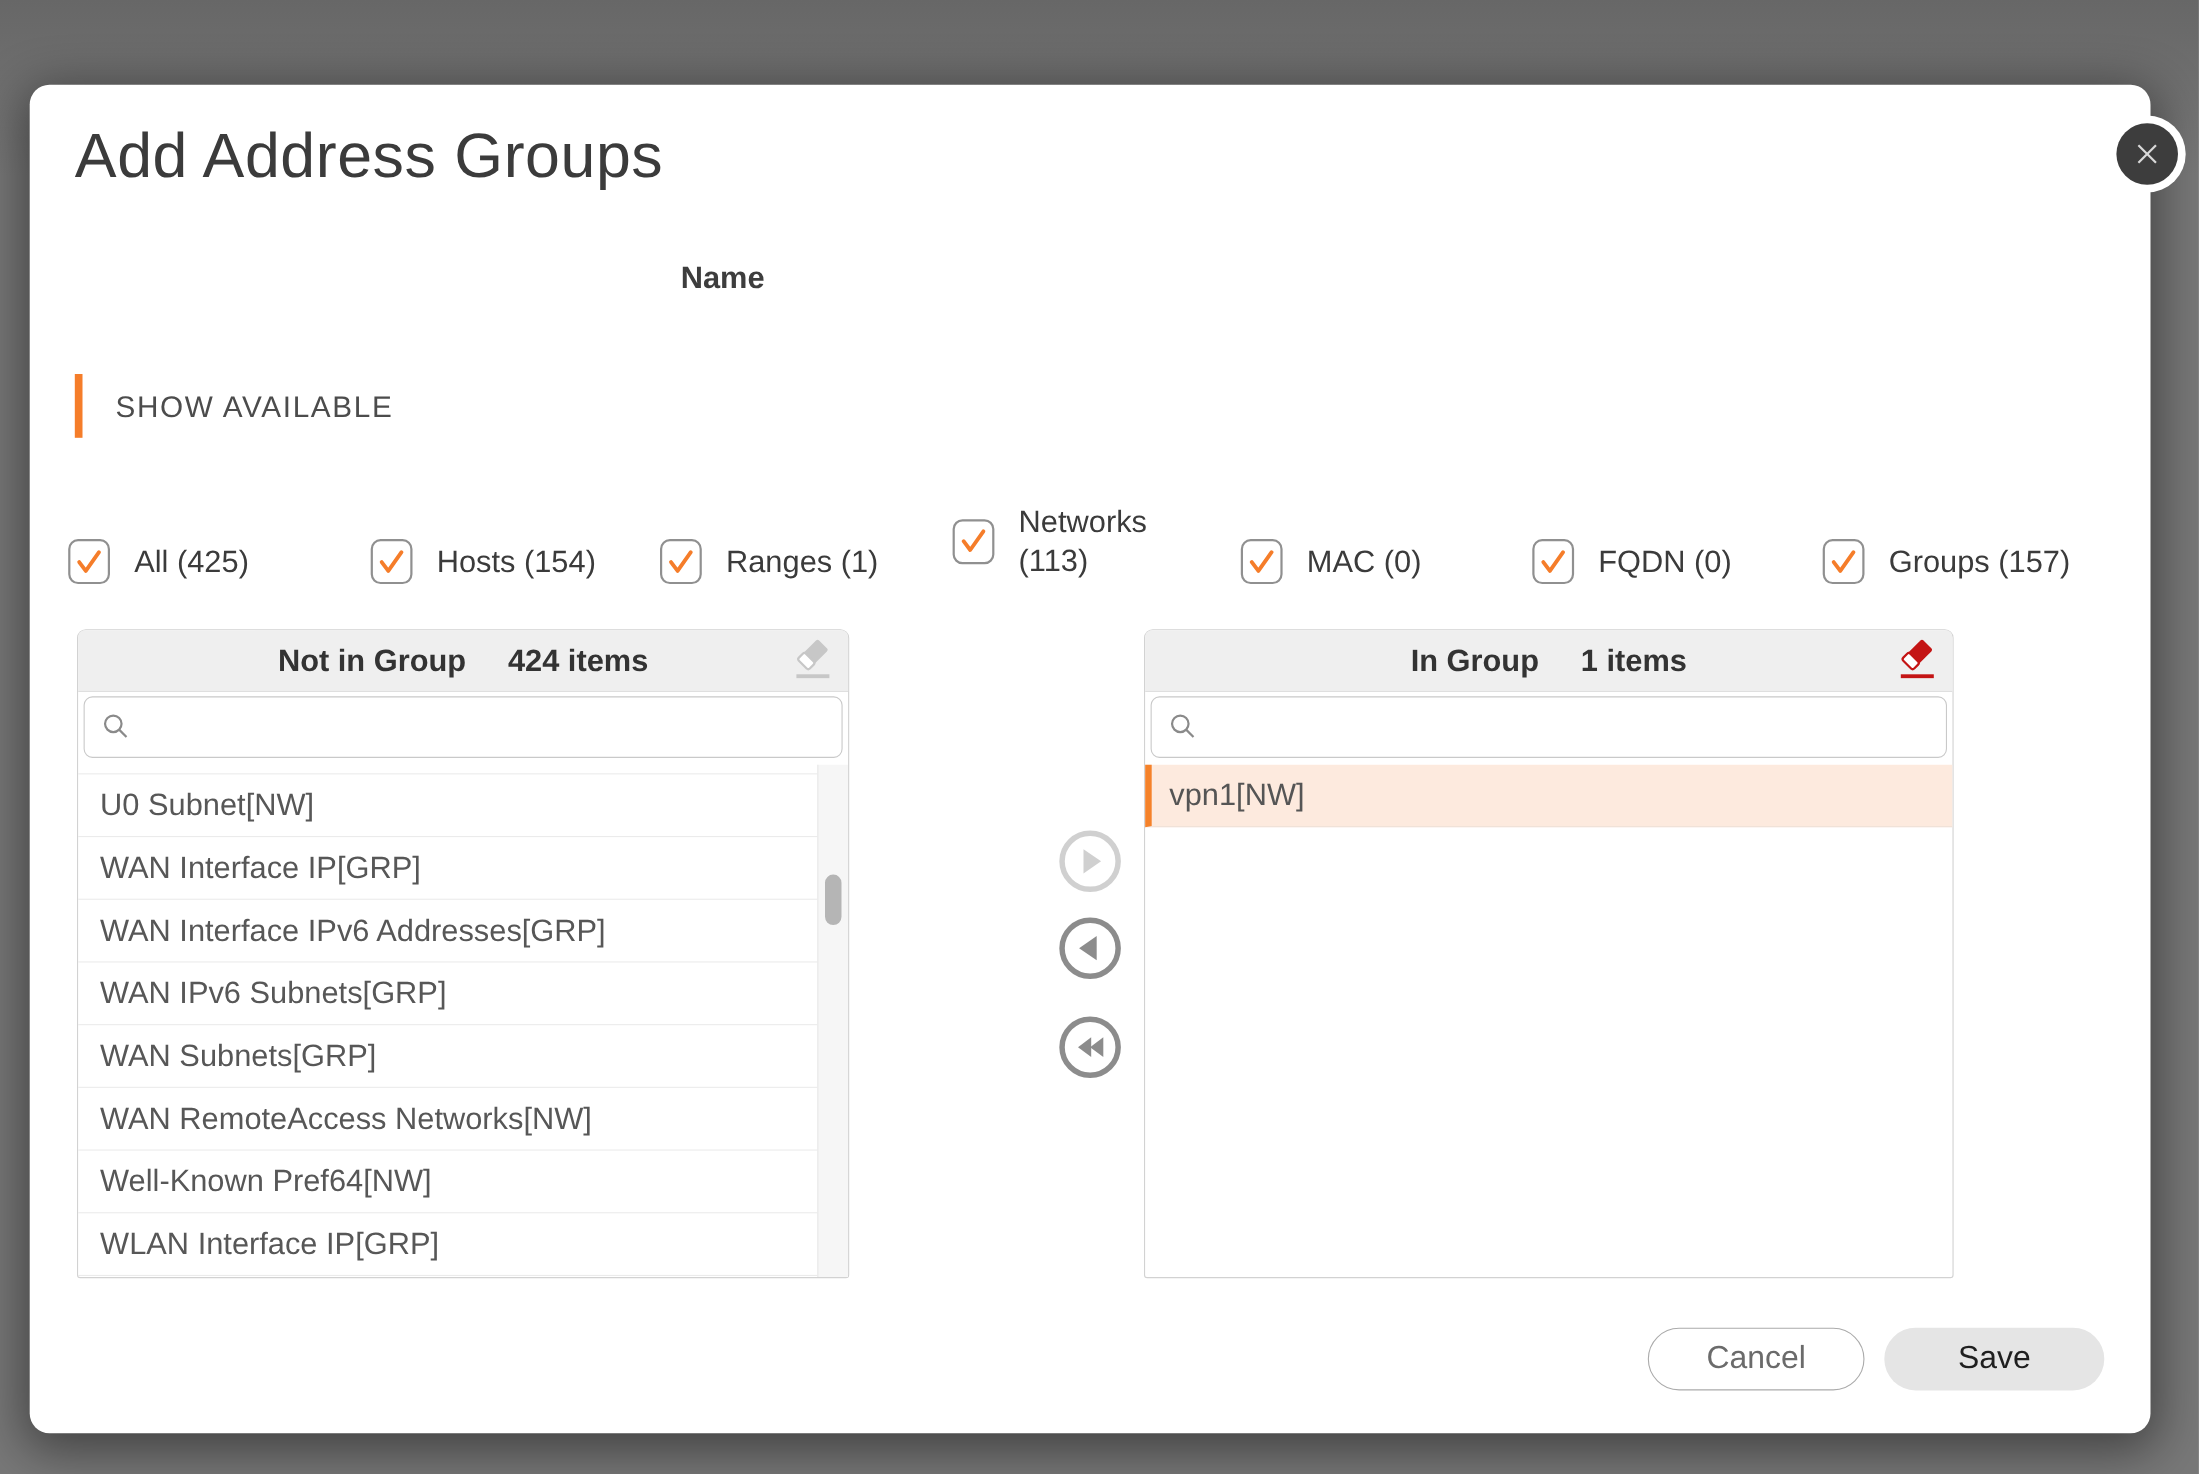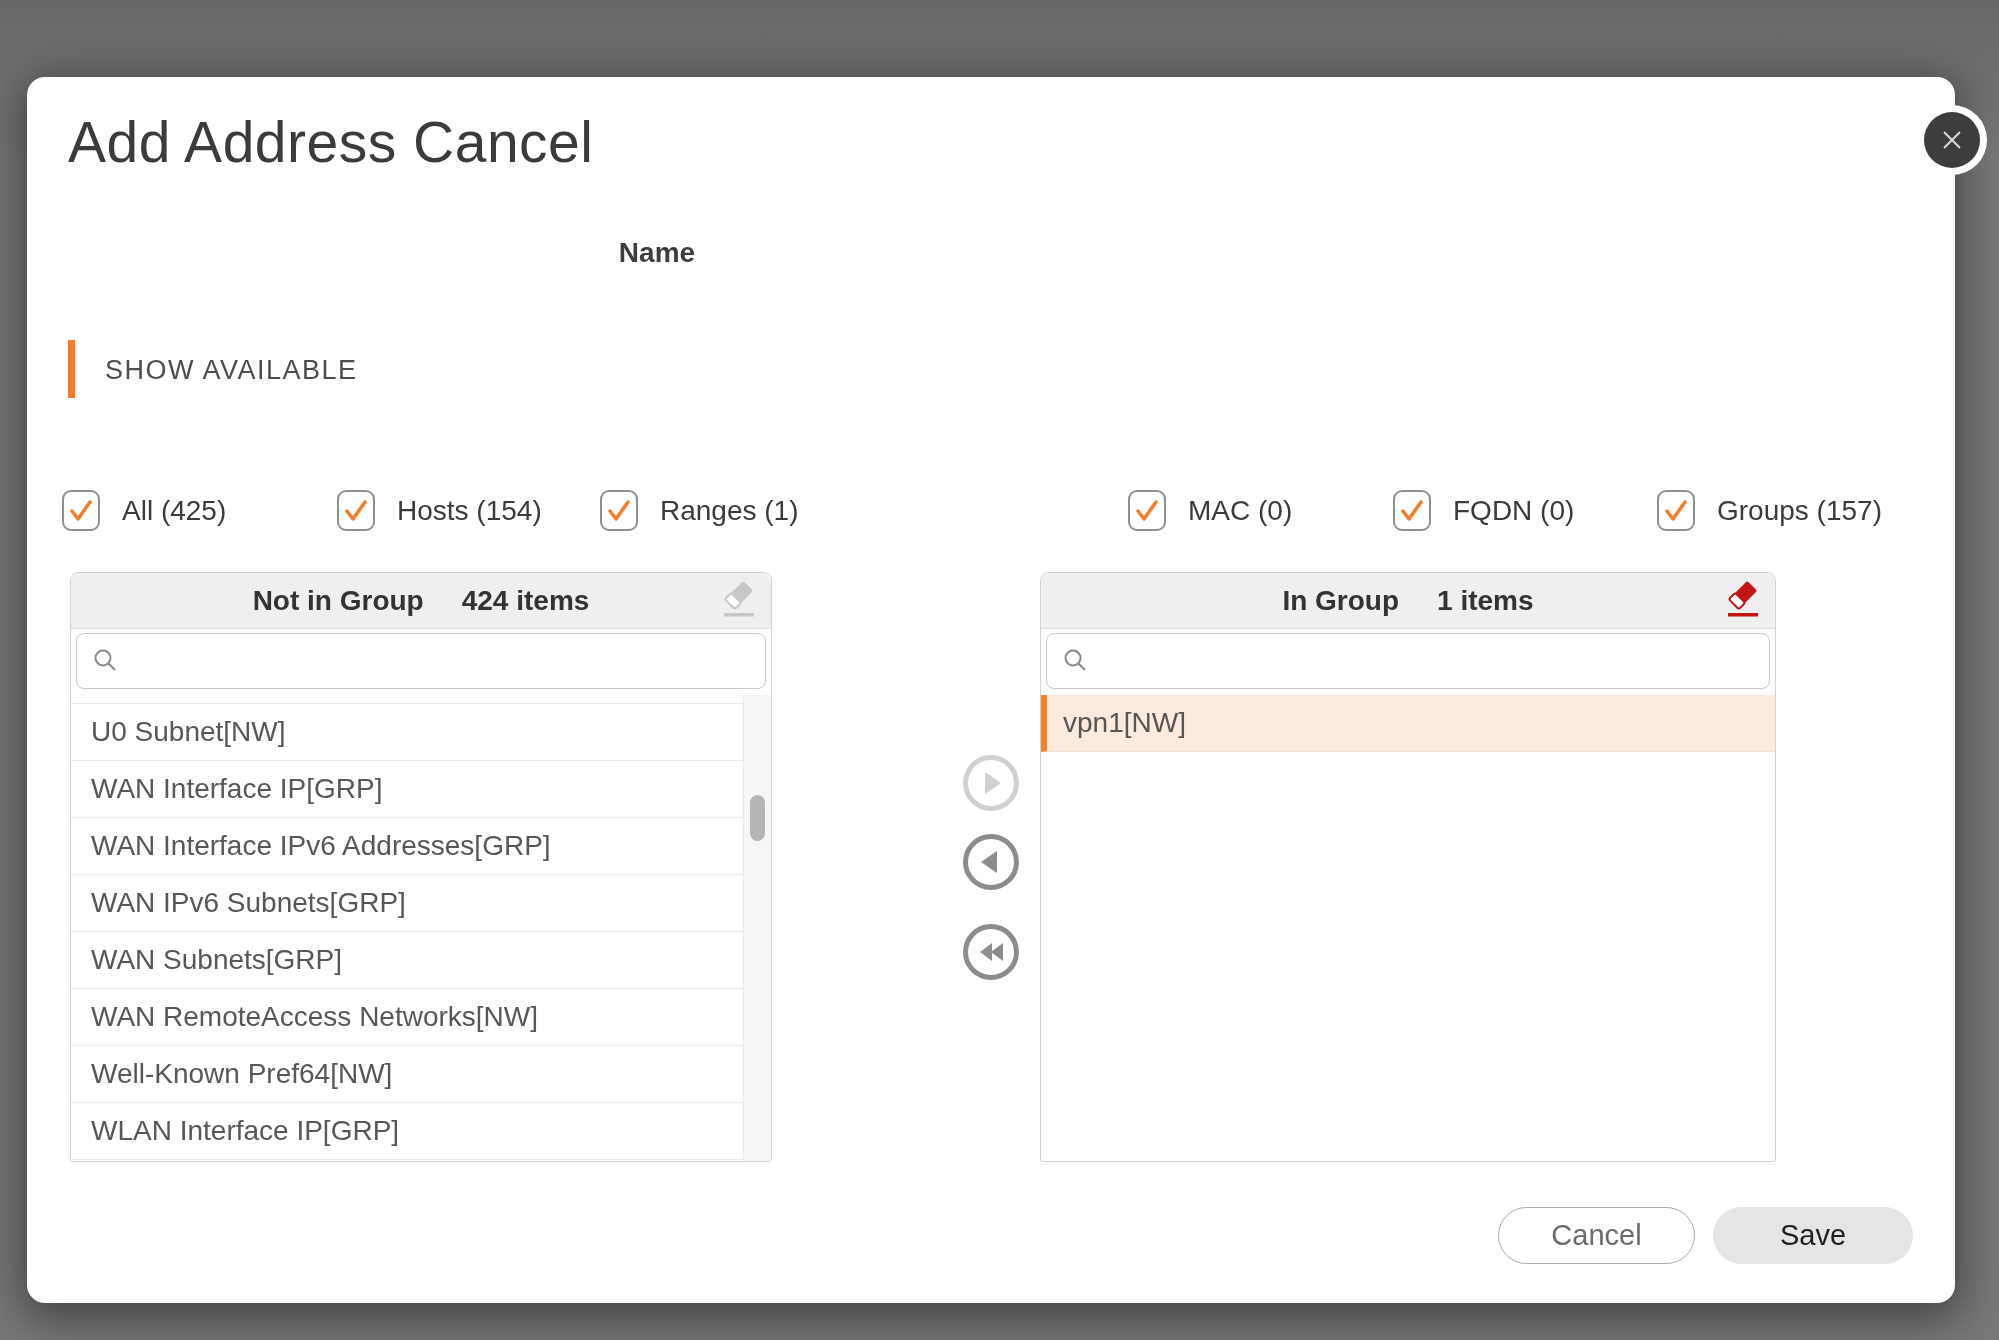--- a/index.html
+++ b/index.html
@@ -117,21 +117,21 @@
     background:#e5e5e5; border:none; border-radius:29px;
     font-size:29px; color:#1f1f1f; font-weight:500; cursor:pointer; font-family:"Liberation Sans",sans-serif;
   }
 </style>
 </head>
 <body>
 
 <div style="position:absolute;inset:0;">
   <div class="modal">
 
-    <div class="dialog-title">Add Address Cancel</div>
+    <div class="dialog-title">Add Address Groups</div>
 
     <button class="close-btn">
       <svg width="30" height="30" viewBox="0 0 30 30">
         <line x1="7" y1="7" x2="23" y2="23" stroke="#d9d9d9" stroke-width="2"></line>
         <line x1="23" y1="7" x2="7" y2="23" stroke="#d9d9d9" stroke-width="2"></line>
       </svg>
     </button>
 
     <div class="name-label">Name</div>
 
@@ -154,20 +154,28 @@
       </span>
       <span class="filter-label">Hosts (154)</span>
     </div>
     <div class="filter" style="left:573px">
       <span class="checkbox">
         <svg width="30" height="30" viewBox="0 0 30 30">
             <polyline points="6,15 12,23 24,6" fill="none" stroke="#f57d2a" stroke-width="3.5" stroke-linecap="round" stroke-linejoin="round"></polyline>
           </svg>
       </span>
       <span class="filter-label">Ranges (1)</span>
+    </div>
+    <div class="filter two-line" style="left:839px">
+      <span class="checkbox">
+        <svg width="30" height="30" viewBox="0 0 30 30">
+            <polyline points="6,15 12,23 24,6" fill="none" stroke="#f57d2a" stroke-width="3.5" stroke-linecap="round" stroke-linejoin="round"></polyline>
+          </svg>
+      </span>
+      <span class="filter-label">Networks (113)</span>
     </div>
     <div class="filter" style="left:1101px">
       <span class="checkbox">
         <svg width="30" height="30" viewBox="0 0 30 30">
             <polyline points="6,15 12,23 24,6" fill="none" stroke="#f57d2a" stroke-width="3.5" stroke-linecap="round" stroke-linejoin="round"></polyline>
           </svg>
       </span>
       <span class="filter-label">MAC (0)</span>
     </div>
     <div class="filter" style="left:1366px">

